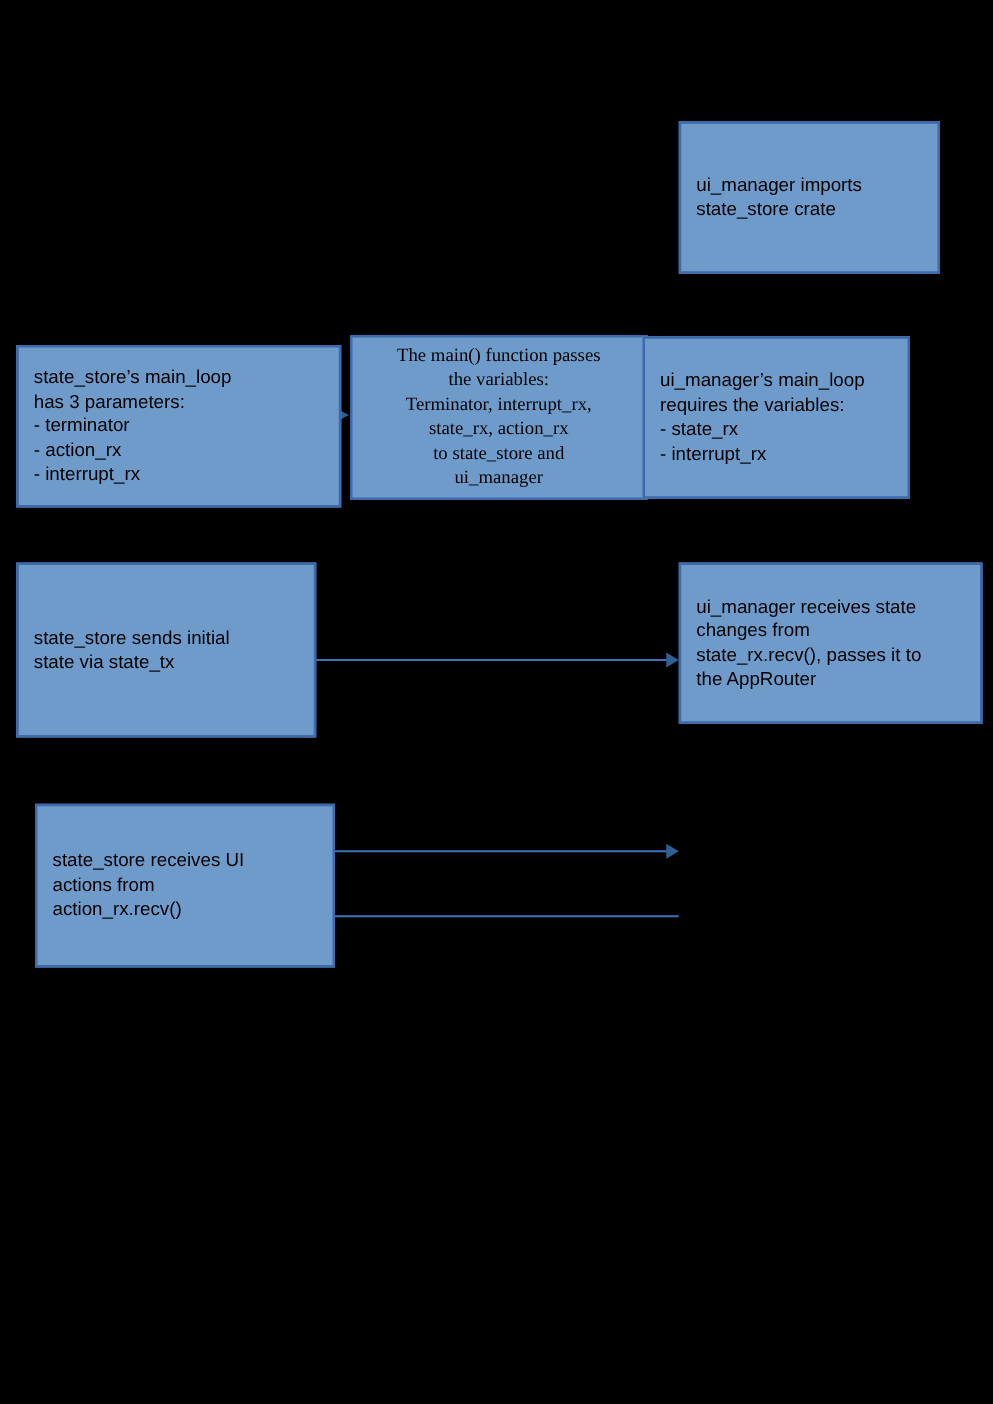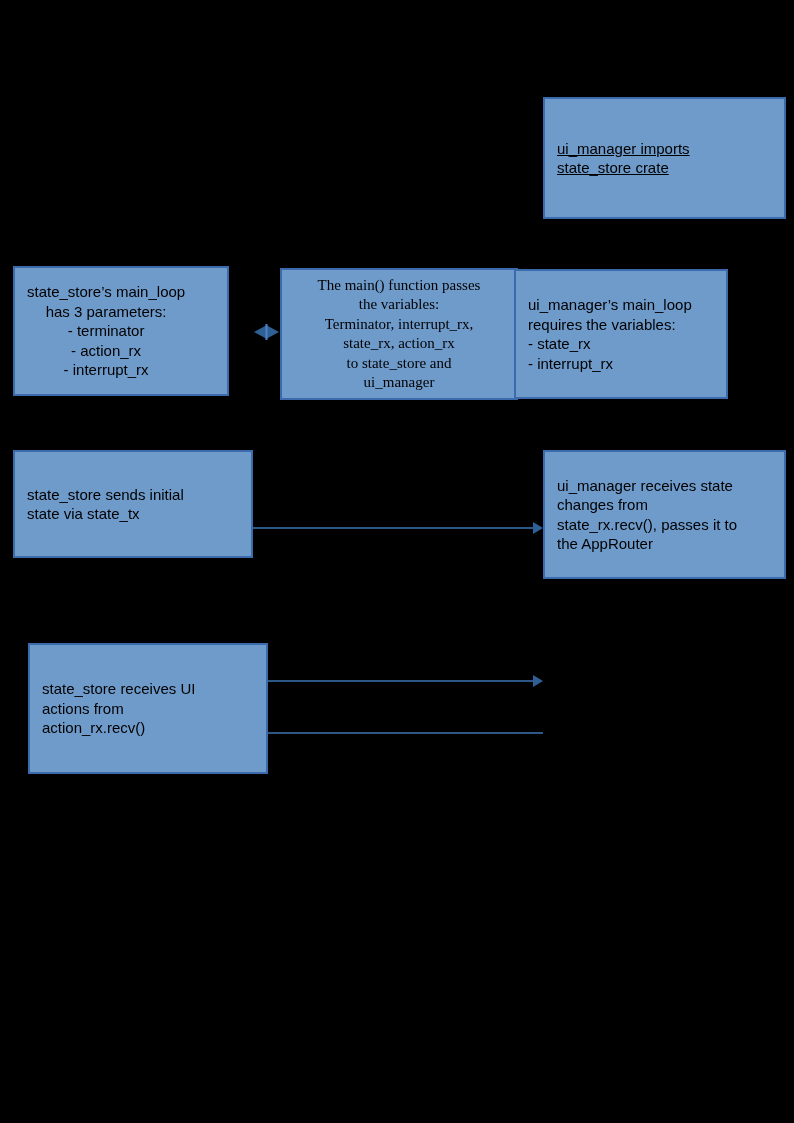--- a/index.html
+++ b/index.html
@@ -38,25 +38,25 @@
     white-space: pre-line;
     font-size: 15px;
     line-height: 19.5px;
   }
   .node.centered {
     justify-content: center;
     text-align: center;
     padding: 0 4px;
   }
   
-  .n-imports      { left: 543px; top:  97px; width: 243px; height: 122px; text-decoration: underline; }
-  .n-params       { left:  13px; top: 266px; width: 216px; height: 130px; text-align: center; }
+  .n-imports      { left: 543px; top:  97px; width: 209px; height: 122px; }
+  .n-params       { left:  13px; top: 276px; width: 260px; height: 130px; }
   .n-main         { left: 280px; top: 268px; width: 238px; height: 132px; font-family: Liberation Serif, serif; }
   .n-requires     { left: 514px; top: 269px; width: 214px; height: 130px; }
-  .n-sends        { left:  13px; top: 450px; width: 240px; height: 108px; }
+  .n-sends        { left:  13px; top: 450px; width: 240px; height: 140px; }
   .n-recvstate    { left: 543px; top: 450px; width: 243px; height: 129px; }
   .n-recvactions  { left:  28px; top: 643px; width: 240px; height: 131px; }
   .n-handles      { left: 543px; top: 643px; width: 243px; height: 131px; }
 
   .edge-line { stroke: var(--edge-line, #3B74B5); stroke-width: 1.5; fill: none; }
   .edge-head { fill: var(--edge-head, #2E6096); stroke: none; }
   .edge-tick { stroke: var(--edge-tick, #4A82C6); stroke-width: 2; }
 </style>
 </head>
 <body>

